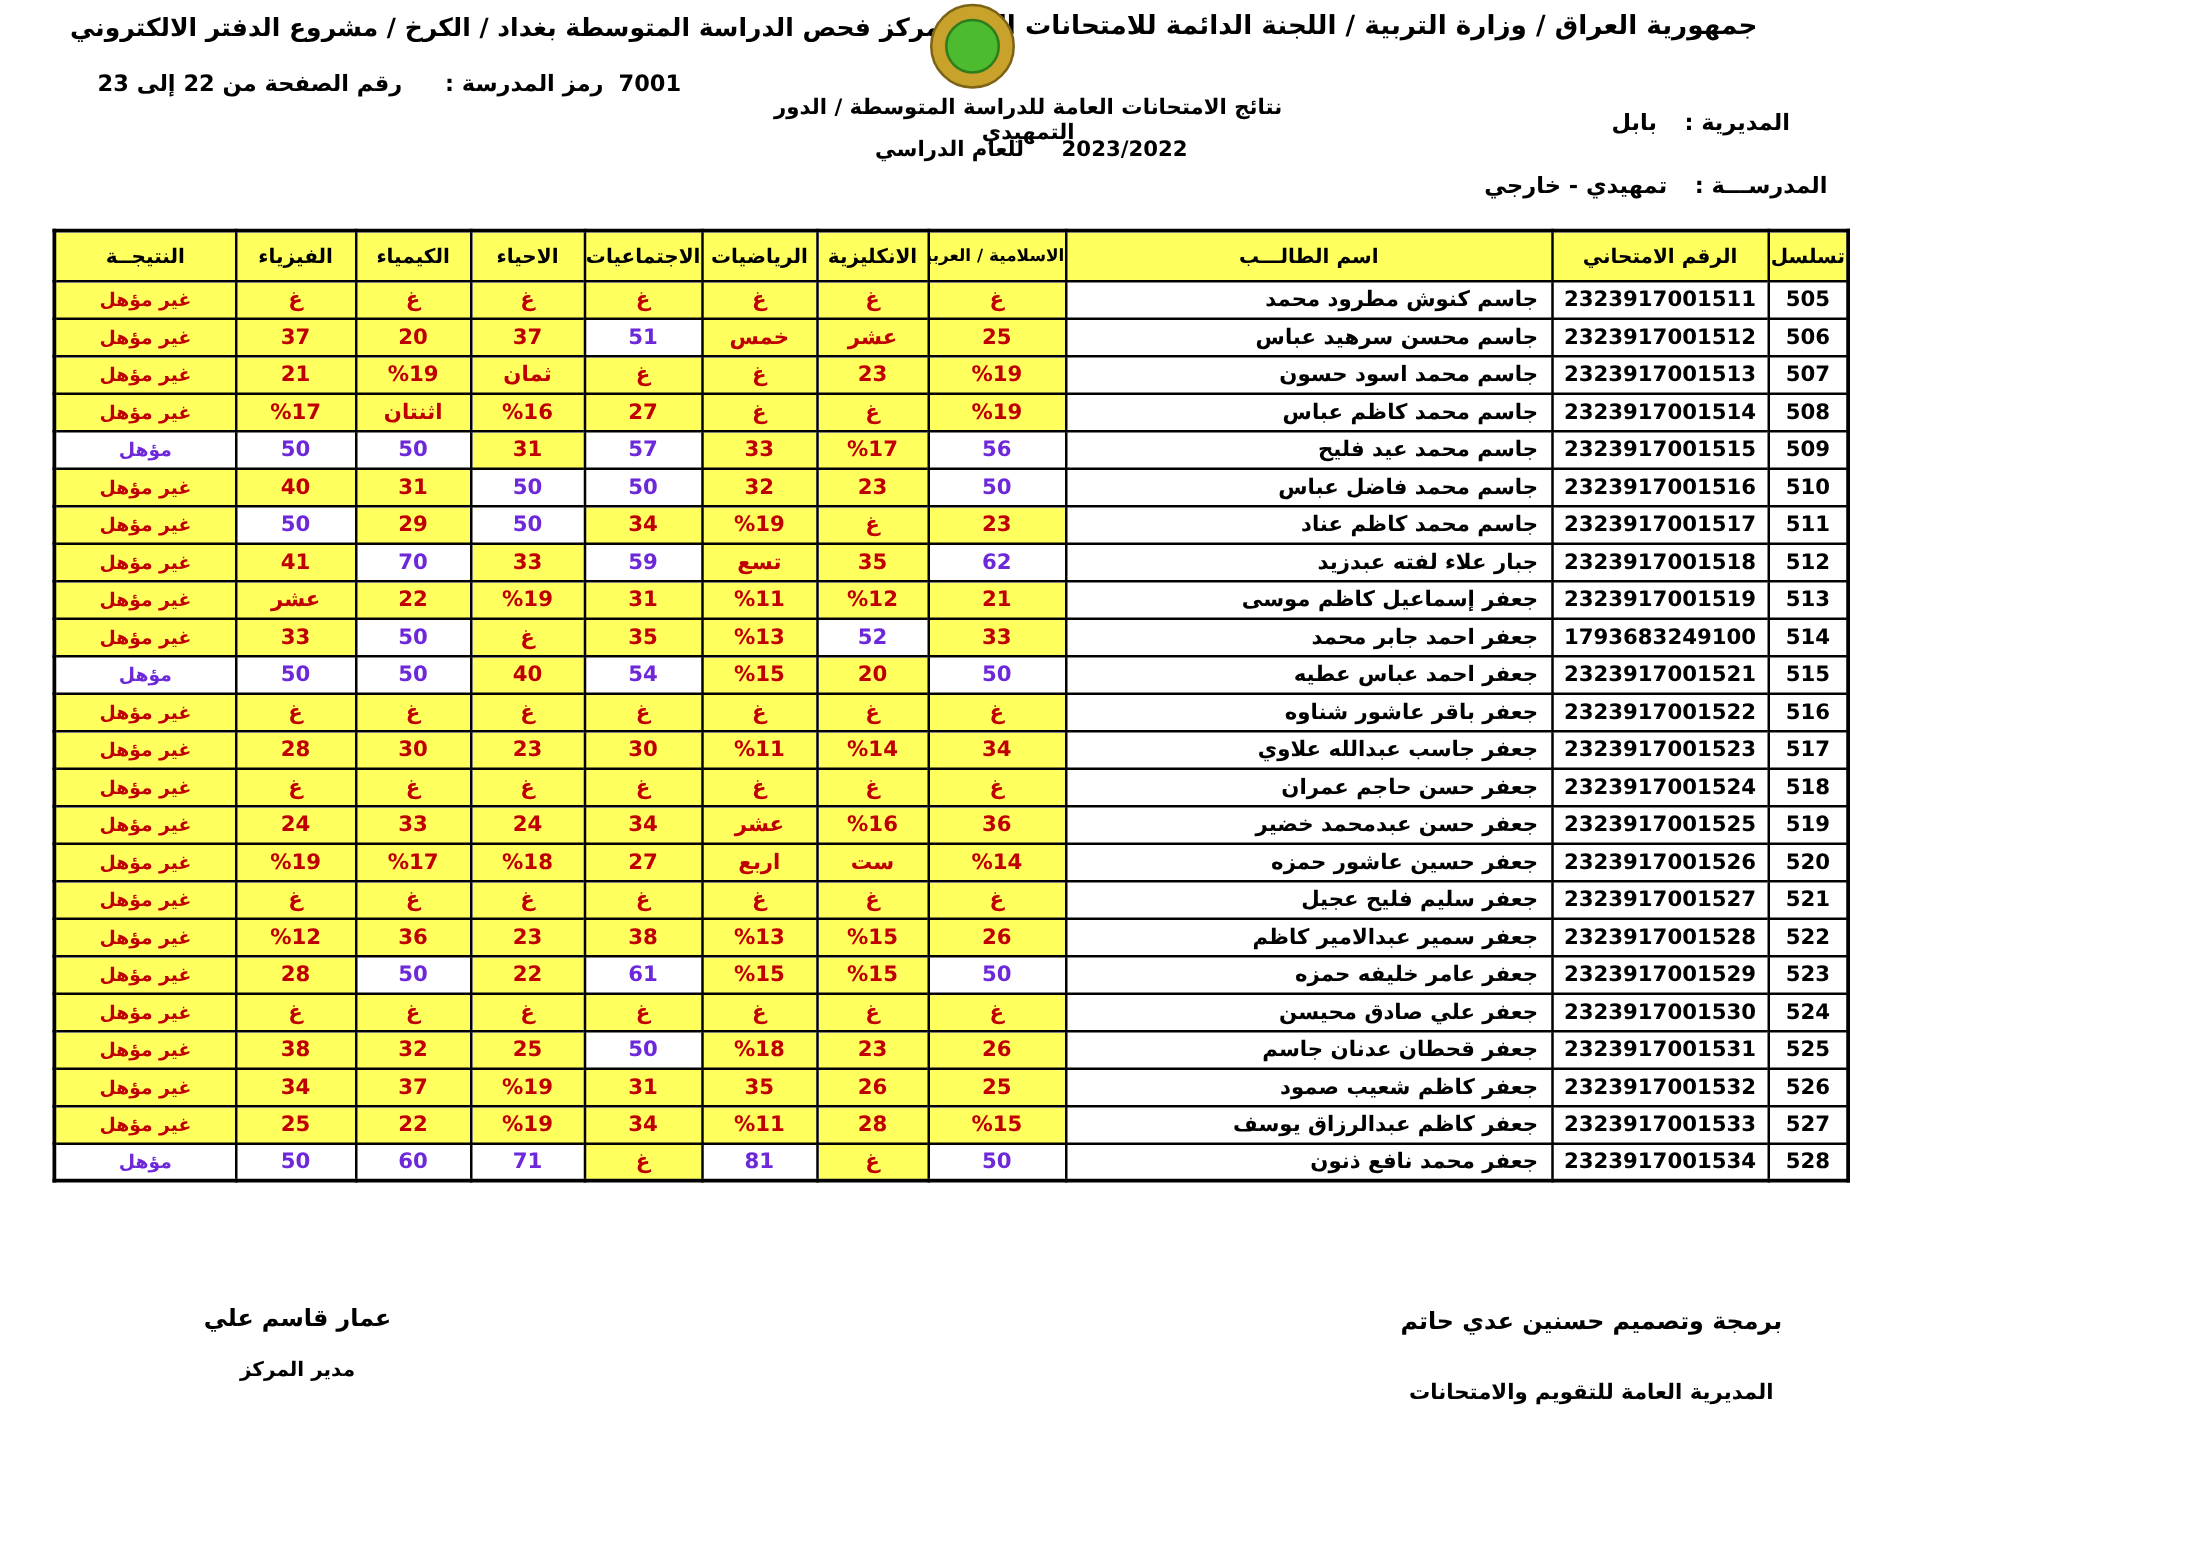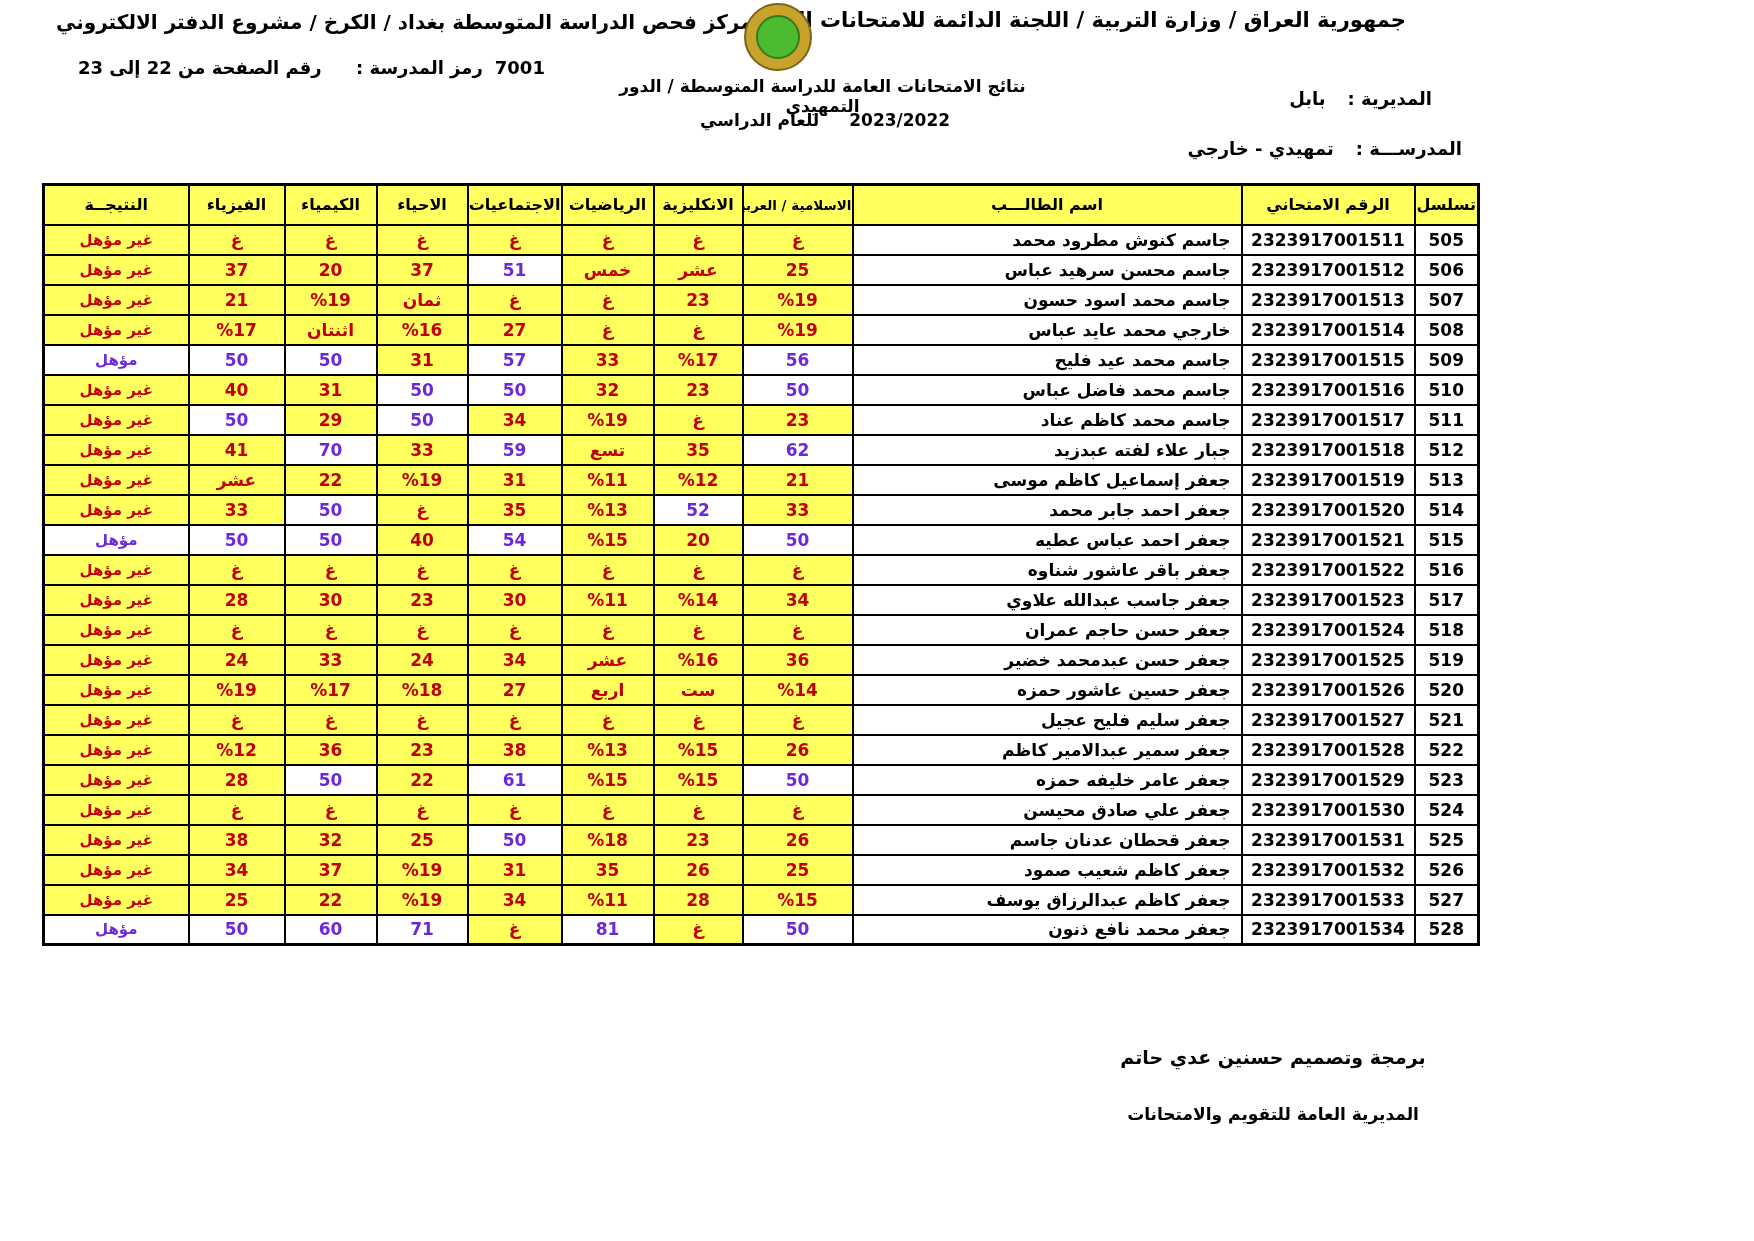--- a/index.html
+++ b/index.html
@@ -159,21 +159,21 @@
           <td class="c-fail">غ</td>
           <td class="c-fail">غ</td>
           <td class="c-fail">ثمان</td>
           <td class="c-fail">%19</td>
           <td class="c-fail">21</td>
           <td class="c-fail c-result">غير مؤهل</td>
         </tr>
         <tr>
           <td class="c-serial">508</td>
           <td class="c-exam">2323917001514</td>
-          <td class="c-name">خارجي محمد عايد عباس</td>
+          <td class="c-name">جاسم محمد كاظم عباس</td>
           <td class="c-fail">%19</td>
           <td class="c-fail">غ</td>
           <td class="c-fail">غ</td>
           <td class="c-fail">27</td>
           <td class="c-fail">%16</td>
           <td class="c-fail">اثنتان</td>
           <td class="c-fail">%17</td>
           <td class="c-fail c-result">غير مؤهل</td>
         </tr>
         <tr>
@@ -236,21 +236,21 @@
           <td class="c-fail">%12</td>
           <td class="c-fail">%11</td>
           <td class="c-fail">31</td>
           <td class="c-fail">%19</td>
           <td class="c-fail">22</td>
           <td class="c-fail">عشر</td>
           <td class="c-fail c-result">غير مؤهل</td>
         </tr>
         <tr>
           <td class="c-serial">514</td>
-          <td class="c-exam">2323917001520</td>
+          <td class="c-exam">1793683249100</td>
           <td class="c-name">جعفر احمد جابر محمد</td>
           <td class="c-fail">33</td>
           <td class="c-pass">52</td>
           <td class="c-fail">%13</td>
           <td class="c-fail">35</td>
           <td class="c-fail">غ</td>
           <td class="c-pass">50</td>
           <td class="c-fail">33</td>
           <td class="c-fail c-result">غير مؤهل</td>
         </tr>
@@ -436,14 +436,18 @@
           <td class="c-pass">50</td>
           <td class="c-pass c-result">مؤهل</td>
         </tr>
       </tbody>
   </table>
 
   <div class="abs footer-right">
     <div class="l1">برمجة وتصميم حسنين عدي حاتم</div>
     <div class="l2">المديرية العامة للتقويم والامتحانات</div>
   </div>
+  <div class="abs footer-left">
+    <div class="l1">عمار قاسم علي</div>
+    <div class="l2">مدير المركز</div>
+  </div>
 
 </div>
 
 </body></html>

